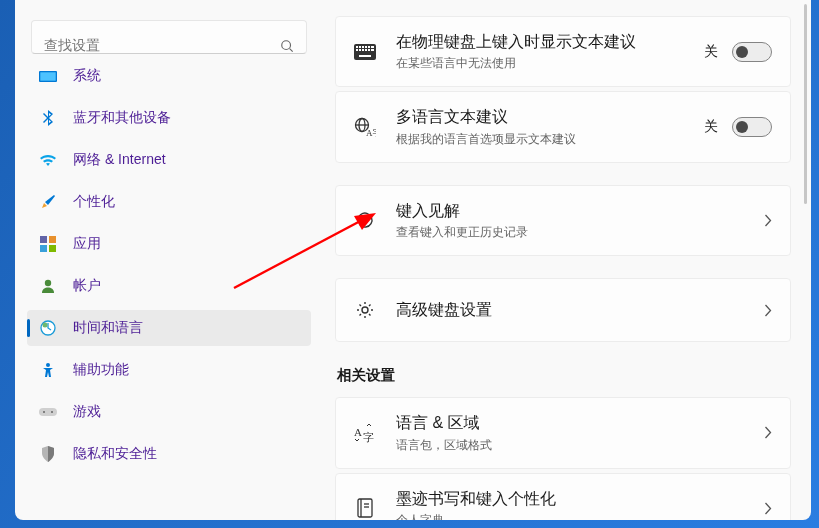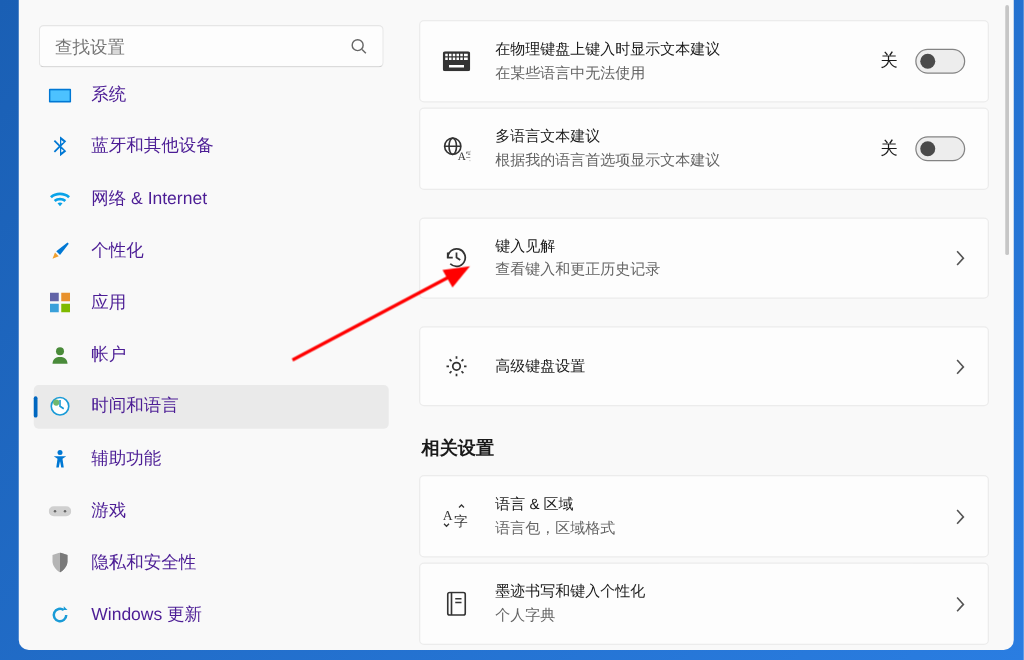--- a/index.html
+++ b/index.html
@@ -26,21 +26,21 @@
   flex-direction: column;
   gap: 2px;
 }
 .search-box {
   margin: 0 8px 0 8px;
   height: 34px;
   background: #fdfdfd;
   border: 1px solid #e6e6e6;
   border-radius: 4px;
   display: flex;
-  align-items: center;
+  align-items: flex-end;
   padding: 0 12px;
   border-bottom: 1px solid #cfcfcf;
 }
 .search-box input {
   border: none; outline: none;
   flex: 1;
   font-size: 14px;
   background: transparent;
   color: #555;
 }
@@ -97,21 +97,21 @@
 }
 .setting-icon {
   width: 22px; height: 22px;
   margin-right: 20px;
   color: #333;
   display: inline-flex;
   align-items: center; justify-content: center;
   flex-shrink: 0;
 }
 .setting-text { flex: 1; }
-.setting-title { font-size: 12px; color: #1a1a1a; line-height: 1.4; }
+.setting-title { font-size: 16px; color: #1a1a1a; line-height: 1.4; }
 .setting-sub { font-size: 12px; color: #646464; margin-top: 2px; }
 .setting-action {
   display: flex; align-items: center; gap: 14px;
   color: #1a1a1a; font-size: 14px;
 }
 .toggle {
   width: 40px; height: 20px;
   border-radius: 10px;
   border: 1px solid #848484;
   background: #ededed;
@@ -254,29 +254,20 @@
     <div class="nav-item">
       <span class="nav-icon">
         <svg width="14" height="16" viewBox="0 0 14 16">
             <path d="M7 0 L13 2 V7 C13 11 10 14 7 16 C4 14 1 11 1 7 V2 Z" fill="#b5b5b5"></path>
             <path d="M7 0 L13 2 V7 C13 11 10 14 7 16 V0 Z" fill="#7a7a7a"></path>
           </svg>
       </span>
       <span>隐私和安全性</span>
     </div>
 
-    <div class="nav-item">
-      <span class="nav-icon">
-        <svg width="16" height="16" viewBox="0 0 16 16" fill="none" stroke="#1a9bd7" stroke-width="2">
-            <path d="M13 8 A5 5 0 1 1 11 4"></path>
-            <path d="M11 1 L11 4 L14 4" fill="#1a9bd7" stroke="none"></path>
-          </svg>
-      </span>
-      <span>Windows 更新</span>
-    </div>
   </div>
 
   <div class="content">
 
     <div class="setting-card">
       <span class="setting-icon">
         <svg width="22" height="16" viewBox="0 0 22 16" fill="#333">
             <rect x="0" y="0" width="22" height="16" rx="2"></rect>
             <rect x="2" y="2" width="2" height="2" fill="#fff"></rect>
             <rect x="5" y="2" width="2" height="2" fill="#fff"></rect>

